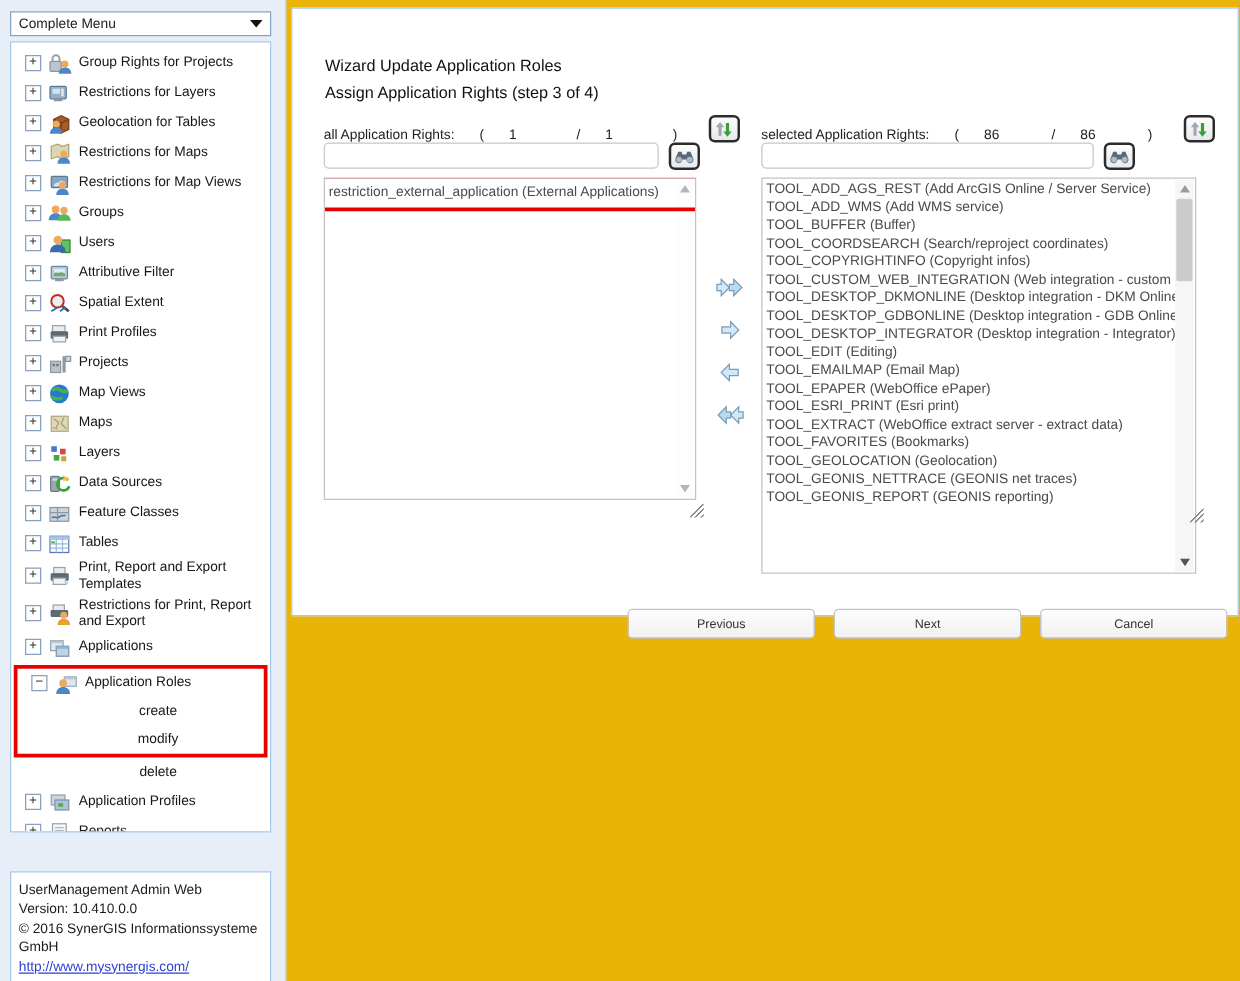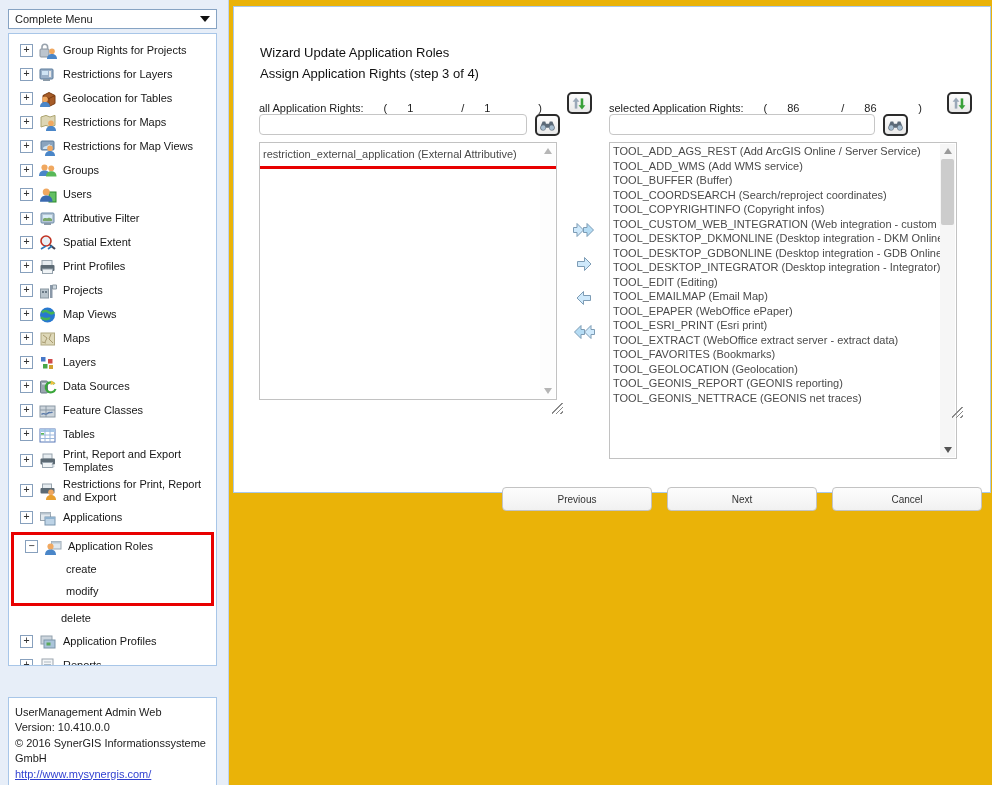--- a/index.html
+++ b/index.html
@@ -5,21 +5,21 @@
   html,body{margin:0;padding:0;background:#fff;font-family:"Liberation Sans",sans-serif;font-size:11px;color:#1c1c1c;}
   #stage{position:relative;width:992px;height:785px;background:#eab308;overflow:hidden;}
 
   
   #leftcol{position:absolute;left:0;top:0;width:229px;height:785px;background:#e7eef8;border-right:1px solid #bfd3ec;box-sizing:border-box;}
   #menu-dropdown{position:absolute;left:8px;top:9px;width:209px;height:20px;background:#fff;border:1px solid #86a3c3;box-sizing:border-box;display:flex;align-items:center;justify-content:space-between;padding:0 6px;cursor:default;}
   #menu-dropdown .caret{width:0;height:0;border-left:5px solid transparent;border-right:5px solid transparent;border-top:6px solid #111;}
   #treebox{position:absolute;left:8px;top:33px;width:209px;height:633px;background:#fff;border:1px solid #a8c6e8;box-sizing:border-box;padding:4px 0 0 0;overflow:hidden;}
   .trow{display:flex;align-items:center;gap:4px;padding:2px 0 2px 11px;min-height:20px;cursor:default;}
   .trow .lbl{max-width:148px;line-height:1.18;color:#161616;}
-  .trow.child{padding-left:52px;min-height:18px;}
+  .trow.child{padding-left:28px;min-height:18px;justify-content:center;}
   .exp{width:11px;height:11px;flex:none;border:1px solid #87a0bd;background:#fff;color:#333;font-size:10px;line-height:9px;text-align:center;font-family:"DejaVu Sans Mono",monospace;}
   .ticon{width:22px;height:20px;flex:none;display:flex;align-items:center;justify-content:center;}
   .redbox{border:3px solid #e80000;margin:2px 2px 2px 2px;}
   #infobox{position:absolute;left:8px;top:697px;width:209px;background:#fff;border:1px solid #a8c6e8;box-sizing:border-box;padding:7px 6px;line-height:1.4;color:#1c1c1c;}
   #infobox .nowrap{white-space:nowrap;}
   #infobox a{color:#2f3fd0;text-decoration:underline;cursor:pointer;}
 
   
   #mainpanel{position:absolute;left:233px;top:6px;width:758px;height:487px;background:#fff;border:1px solid #a9c9ea;box-sizing:border-box;}
   .wtitle{position:absolute;left:26px;font-size:13px;font-weight:normal;color:#111;}
@@ -398,21 +398,21 @@
           <svg width="19" height="16" viewBox="0 0 20 18">
             <path d="M2 11l2.5-6h3l.8 2.5h3.4L12.5 5h3L18 11a3.2 3.2 0 1 1-6.2 1h-3.6A3.2 3.2 0 1 1 2 11z" fill="#5c6a78"></path>
             <circle cx="5.2" cy="12" r="2.6" fill="#a6bdd0"></circle>
             <circle cx="14.8" cy="12" r="2.6" fill="#a6bdd0"></circle>
           </svg>
         </button>
     </div>
 
     <div class="listbox" id="listbox-left">
       <div class="listinner" id="leftlist">
-          <div class="lrow" style="height: 20px; line-height: 20px;">restriction_external_application (External Attributive)</div>
+          <div class="lrow" style="height: 20px; line-height: 20px;">restriction_external_application (External Applications)</div>
         </div>
       <div class="sb plain">
         <div class="arr up">
             <span class="tri-up" style="border-bottom-color:#b5b5b5;"></span>
           </div>
         <div class="arr down">
             <span class="tri-down" style="border-top-color:#b5b5b5;"></span>
           </div>
       </div>
       <div class="redoverlay"></div>
@@ -458,22 +458,22 @@
           <div class="lrow">TOOL_DESKTOP_DKMONLINE (Desktop integration - DKM Online)</div>
           <div class="lrow">TOOL_DESKTOP_GDBONLINE (Desktop integration - GDB Online)</div>
           <div class="lrow">TOOL_DESKTOP_INTEGRATOR (Desktop integration - Integrator)</div>
           <div class="lrow">TOOL_EDIT (Editing)</div>
           <div class="lrow">TOOL_EMAILMAP (Email Map)</div>
           <div class="lrow">TOOL_EPAPER (WebOffice ePaper)</div>
           <div class="lrow">TOOL_ESRI_PRINT (Esri print)</div>
           <div class="lrow">TOOL_EXTRACT (WebOffice extract server - extract data)</div>
           <div class="lrow">TOOL_FAVORITES (Bookmarks)</div>
           <div class="lrow">TOOL_GEOLOCATION (Geolocation)</div>
+          <div class="lrow">TOOL_GEONIS_NETTRACE (GEONIS net traces)</div>
           <div class="lrow">TOOL_GEONIS_REPORT (GEONIS reporting)</div>
-          <div class="lrow">TOOL_GEONIS_NETTRACE (GEONIS net traces)</div>
         </div>
       <div class="sb">
         <div class="arr up">
             <span class="tri-up"></span>
           </div>
         <div class="thumb" style="top:15px;height:66px;"></div>
         <div class="arr down">
             <span class="tri-down" style="border-top-color:#555;"></span>
           </div>
       </div>

